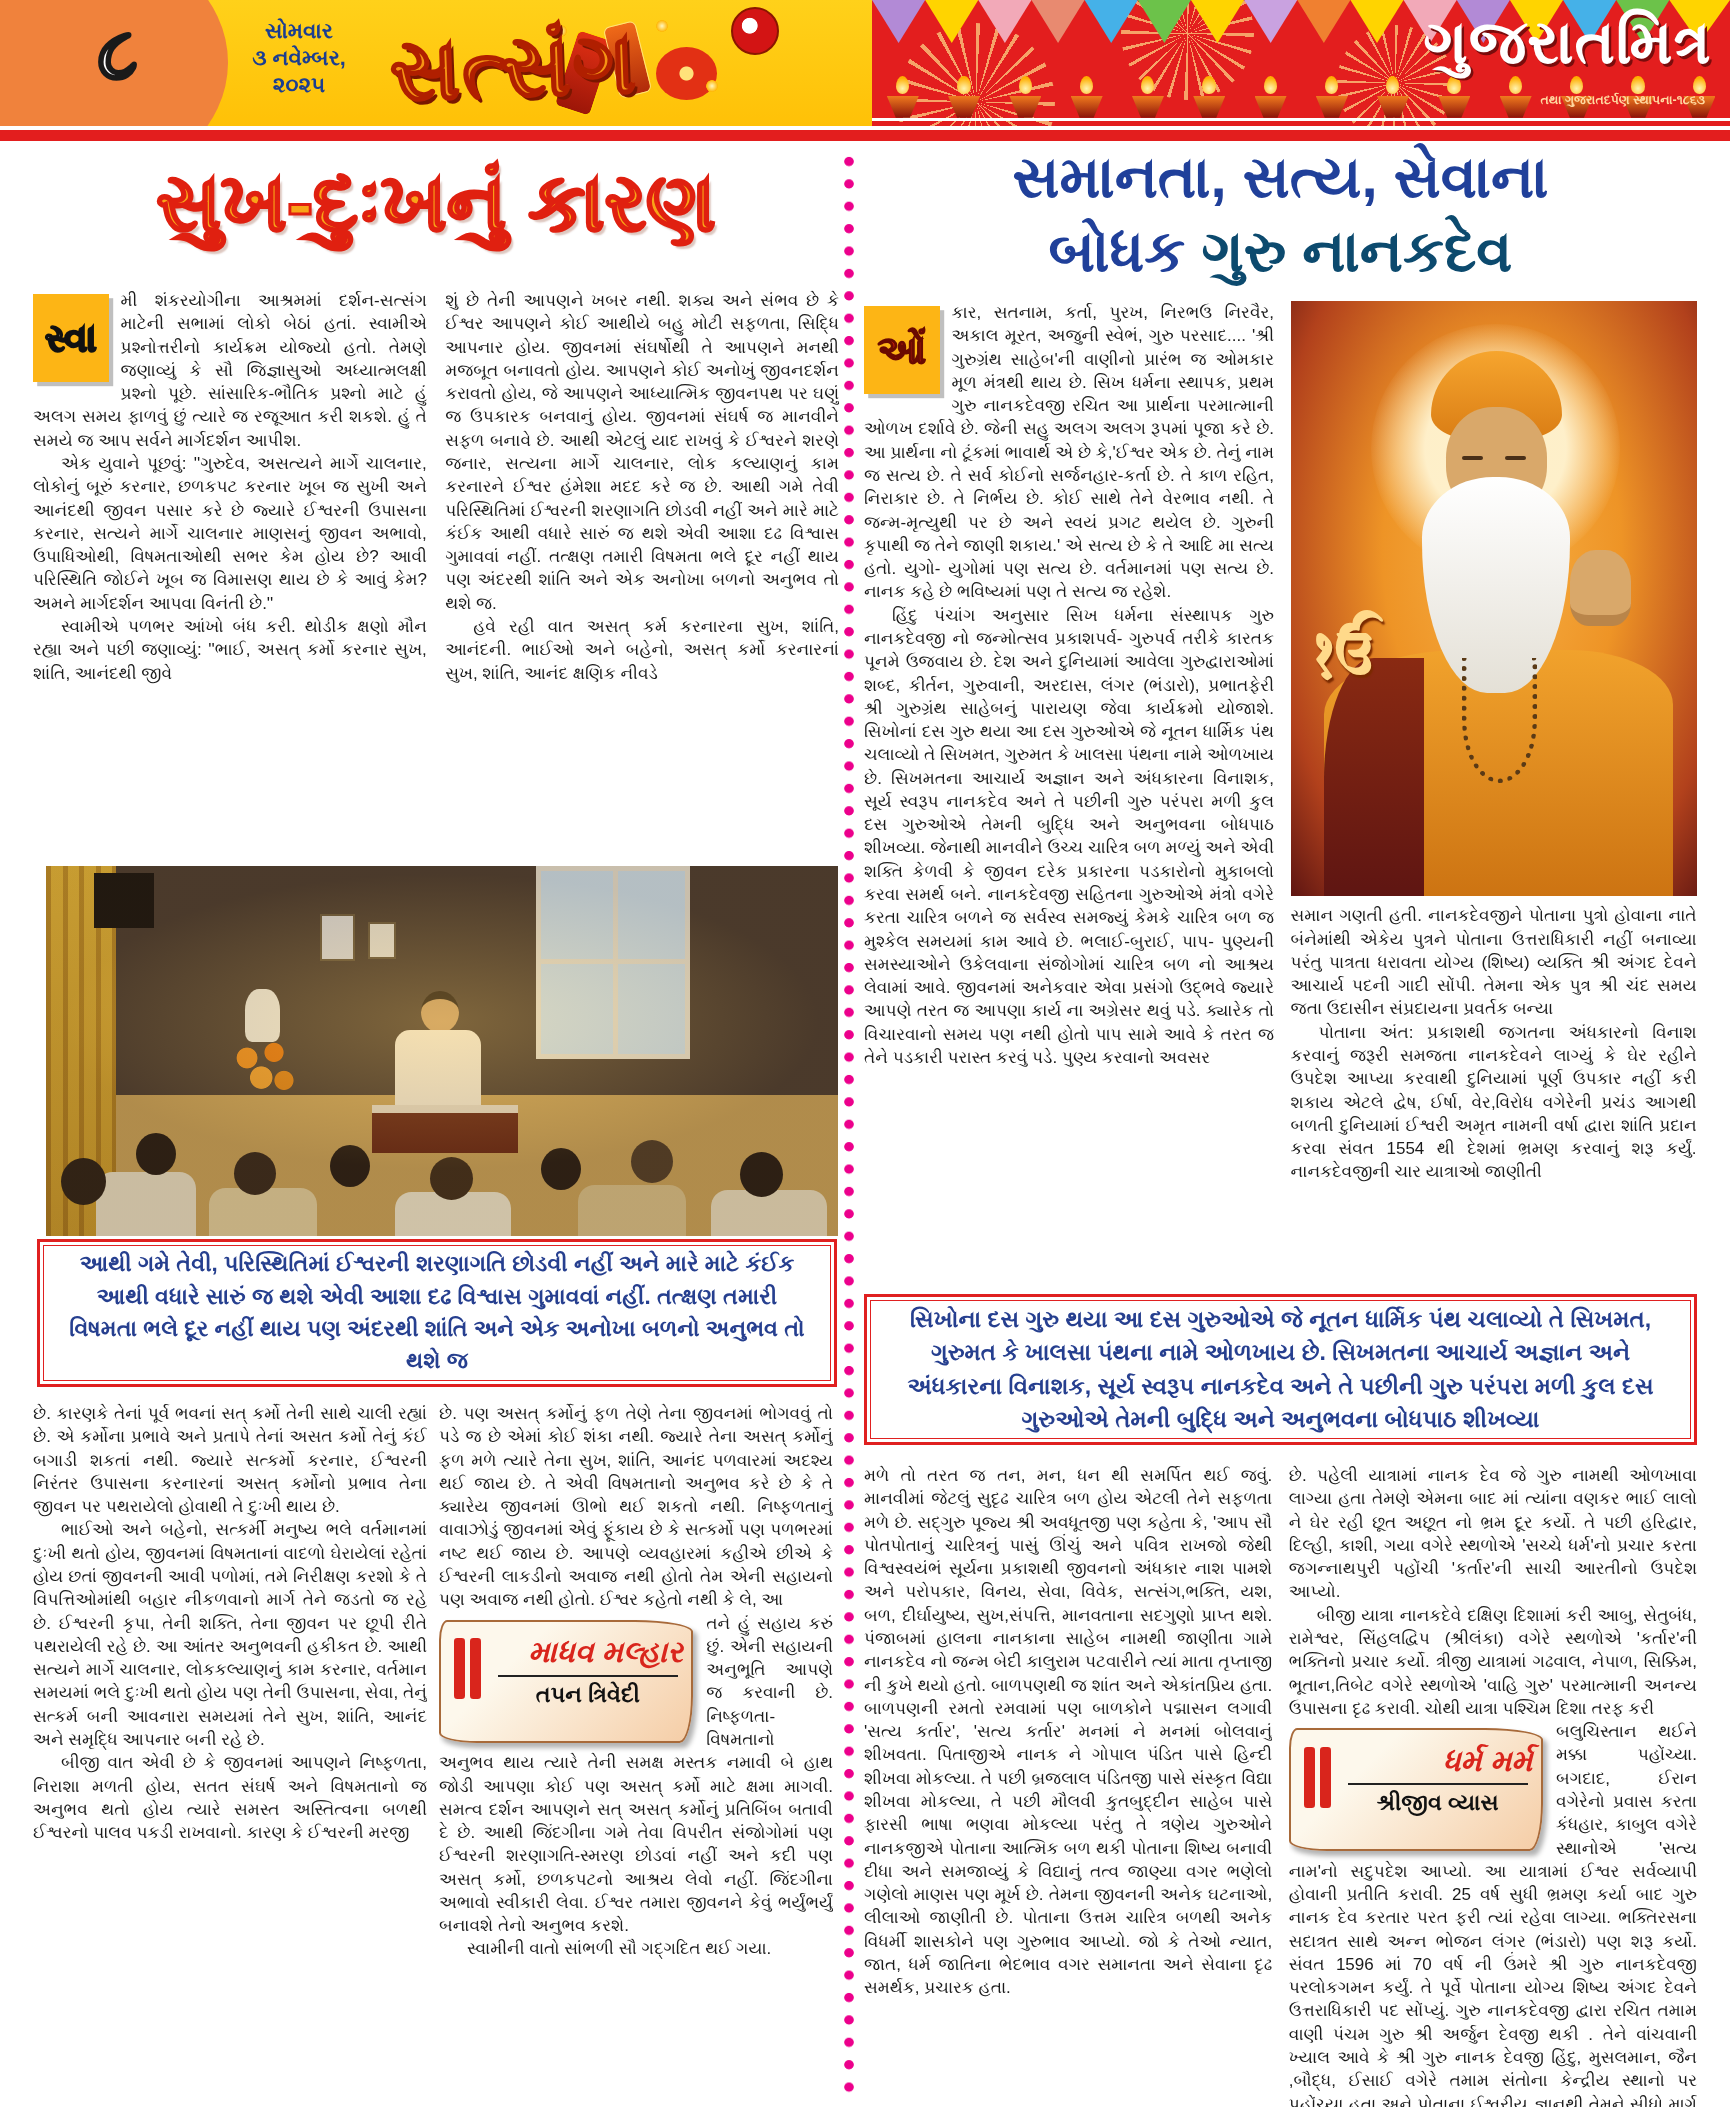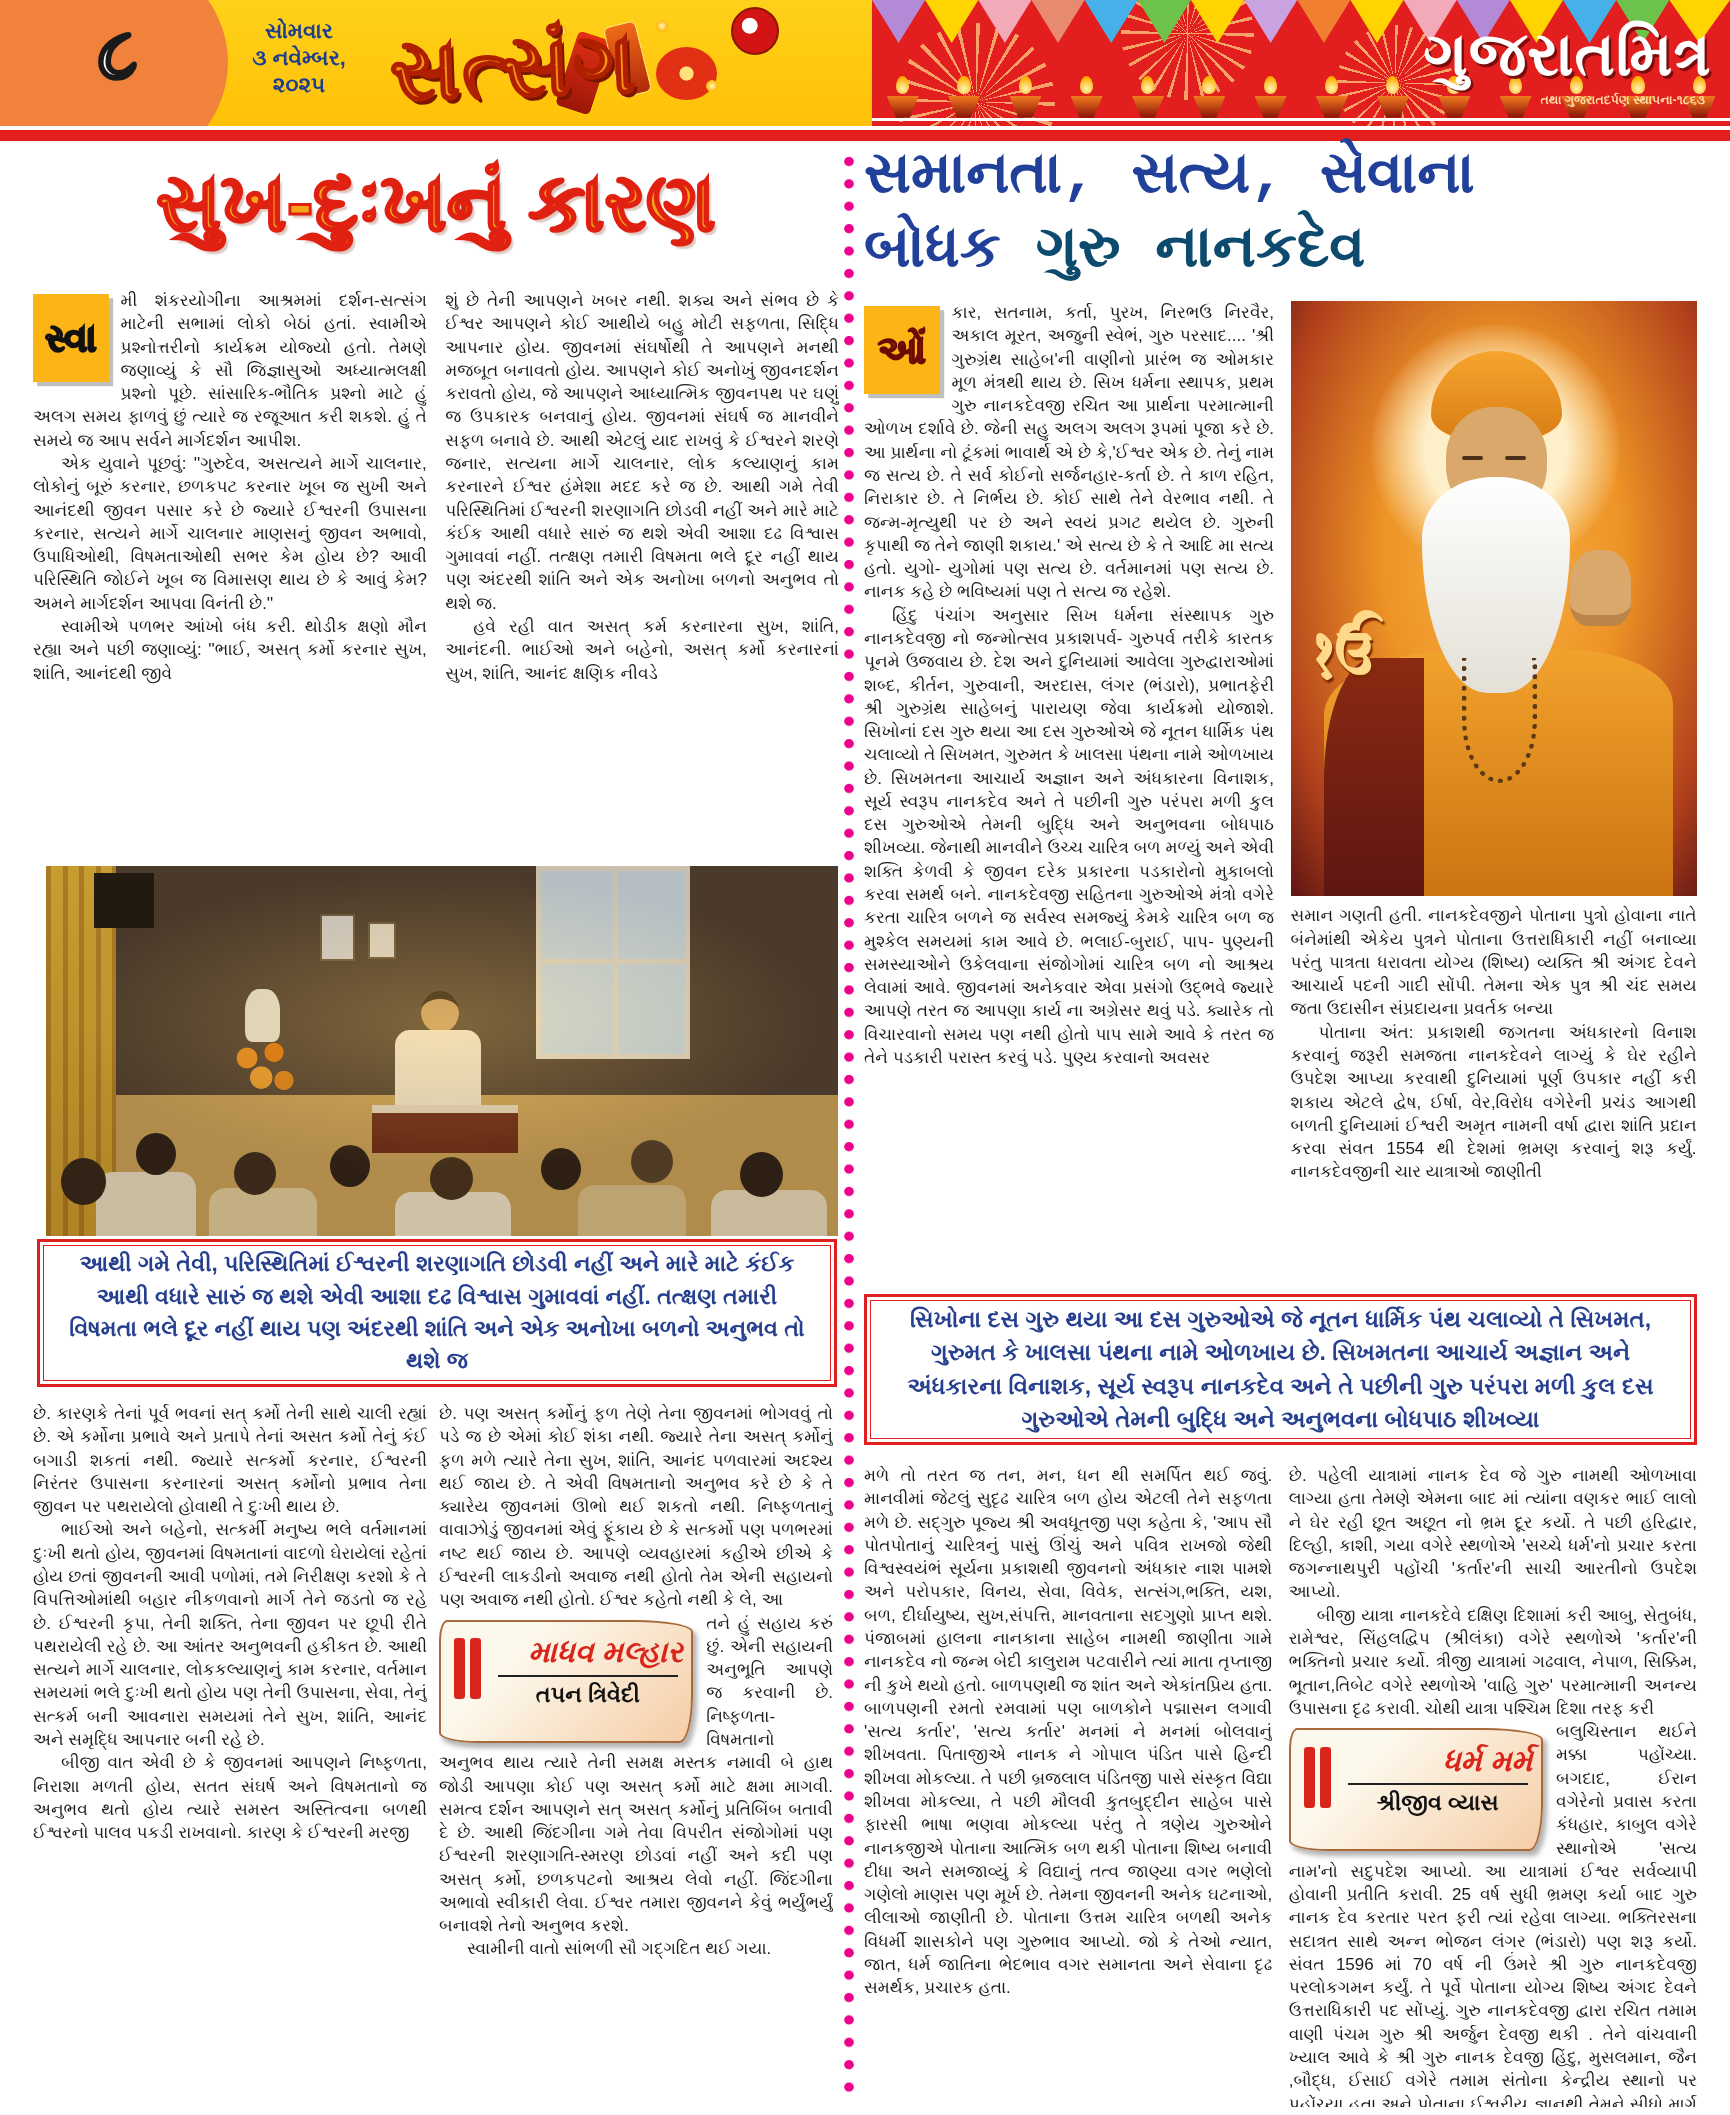--- a/index.html
+++ b/index.html
@@ -38,21 +38,21 @@
   .firework { position:absolute; border-radius:50%;
     background:repeating-conic-gradient(rgba(255,225,140,.85) 0 3deg, rgba(255,255,255,0) 3deg 15deg); opacity:.8; }
   .diya-row { position:absolute; left:0; bottom:8.3px; width:858px; height:47px;
     display:flex; justify-content:space-around; align-items:flex-end; }
   .diya { width:35px; height:42px; position:relative; }
   .diya::before { content:""; position:absolute; left:10.8px; top:0; width:13.3px; height:18.3px;
     border-radius:50% 50% 50% 50%/60% 60% 40% 40%;
     background:radial-gradient(circle at 50% 70%, #fff3b0, #ffae00 75%); }
   .diya::after { content:""; position:absolute; left:1.7px; bottom:0; width:32px; height:21.6px;
     background:linear-gradient(#f07a1e,#8a1208); clip-path:polygon(0 0,100% 0,72% 100%,28% 100%); }
-  .np-logo { position:absolute; right:18.3px; top:24px; font-size:61px; font-weight:800;
+  .np-logo { position:absolute; right:18.3px; top:12px; font-size:61px; font-weight:800;
     color:#ffffff; text-shadow:2.5px 2.5px 0 #7a0c0c; letter-spacing:0.8px; line-height:1; }
   .np-tagline { position:absolute; right:25px; top:93px; font-size:12.5px; color:#ffd9a0; font-weight:bold; }
   .hdr-white-line { position:absolute; left:872px; top:118px; width:858px; height:3.3px; background:#fff; }
   .red-rule { position:absolute; left:0; top:130px; width:1730px; height:10.8px; background:#e31e1e; }
   
   .divider-dots { position:absolute; left:843px; top:154px; width:11.6px; height:1944px;
     background-image:radial-gradient(circle at 5.8px 7.5px, #ec008c 4.2px, transparent 5px);
     background-size:11.6px 22.4px; background-repeat:repeat-y; }
   
   .col p { text-align:justify; font-size:17px; line-height:1.37; text-indent:28px; margin:0; }
@@ -102,21 +102,21 @@
   .q1 { left:37px; top:1239px; width:800px; height:148px; }
   .q1 p { font-size:22.4px; }
   .q2 { left:864px; top:1294px; width:833px; height:151px; }
   .q2 p { font-size:23px; }
   
   .cols-bottom-left { position:absolute; left:33px; top:1402px; width:806px; height:704px;
     display:flex; gap:12px; overflow:hidden; }
   .cols-bottom-left .col { width:394px; overflow:hidden; }
   
   .rh { position:absolute; left:864px; top:140px; width:833px; height:155px;
-    font-weight:800; line-height:1.28;font-family:Liberation Mono, monospace; }
+    text-align:center; font-weight:800; line-height:1.28; }
   .rh .l1 { font-size:58px; color:#20409a; }
   .rh .l2 { font-size:58px; color:#20409a; }
   .rh .l2 .red { color:#0c4a6e; }
   .rt-top { position:absolute; left:864px; top:301px; width:833px; height:987px;
     display:flex; gap:16.6px; overflow:hidden; }
   .rt-top .colA { width:410px; overflow:hidden; }
   .rt-top .colB { width:406px; overflow:hidden; }
   
   .portrait { position:relative; width:406px; height:595px; overflow:hidden; margin-bottom:8.3px;
     background:radial-gradient(ellipse at 52% 42%, #f7b045 0%, #ee9426 40%, #b2411c 78%, #5e1512 100%); }

